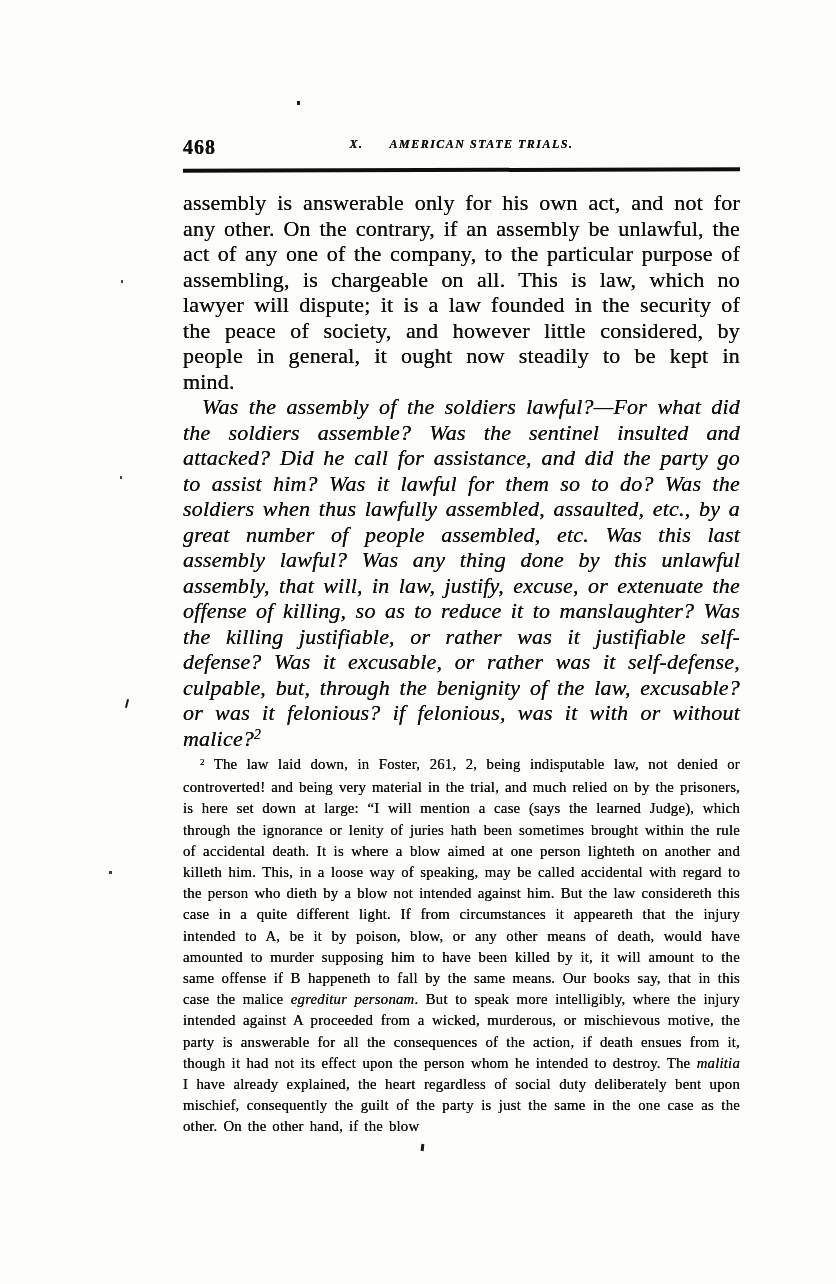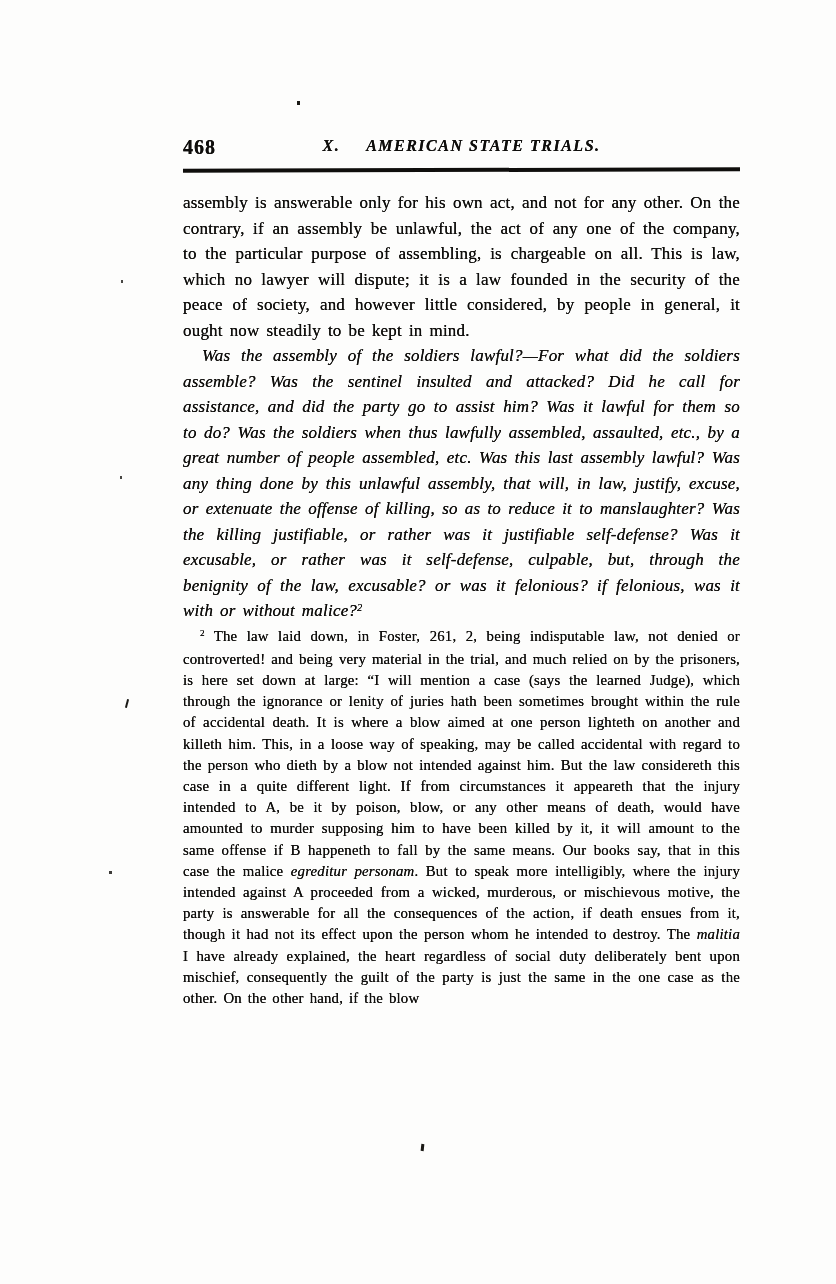--- a/index.html
+++ b/index.html
@@ -38,38 +38,38 @@
     text-shadow: 0 0 0.5px currentColor;
   }
   .running-title-wrap {
     position: absolute;
     left: 0;
     right: 0;
     top: 1px;
     text-align: center;
     font-style: italic;
     font-weight: bold;
-    font-size: 16px;
+    font-size: 12px;
     letter-spacing: 1.5px;
     text-shadow: 0 0 0.5px currentColor;
     white-space: nowrap;
   }
   .running-title-wrap .section-no { margin-right: 26px; }
   .head-rule {
     height: 4px;
     background: #0f0e0c;
     margin-top: 2px;
     transform: rotate(-0.15deg);
   }
   .body-text {
     margin-top: 18px;
   }
   .para {
     margin: 0;
-    font-size: 17px;
+    font-size: 22px;
     line-height: 25.5px;
     text-align: justify;
     word-spacing: 2.5px;
     letter-spacing: 0.2px;
     text-shadow: 0 0 0.45px currentColor;
   }
   .para.indent { text-indent: 19px; font-style: italic; }
   .footnote {
   }
   .fn-para {

